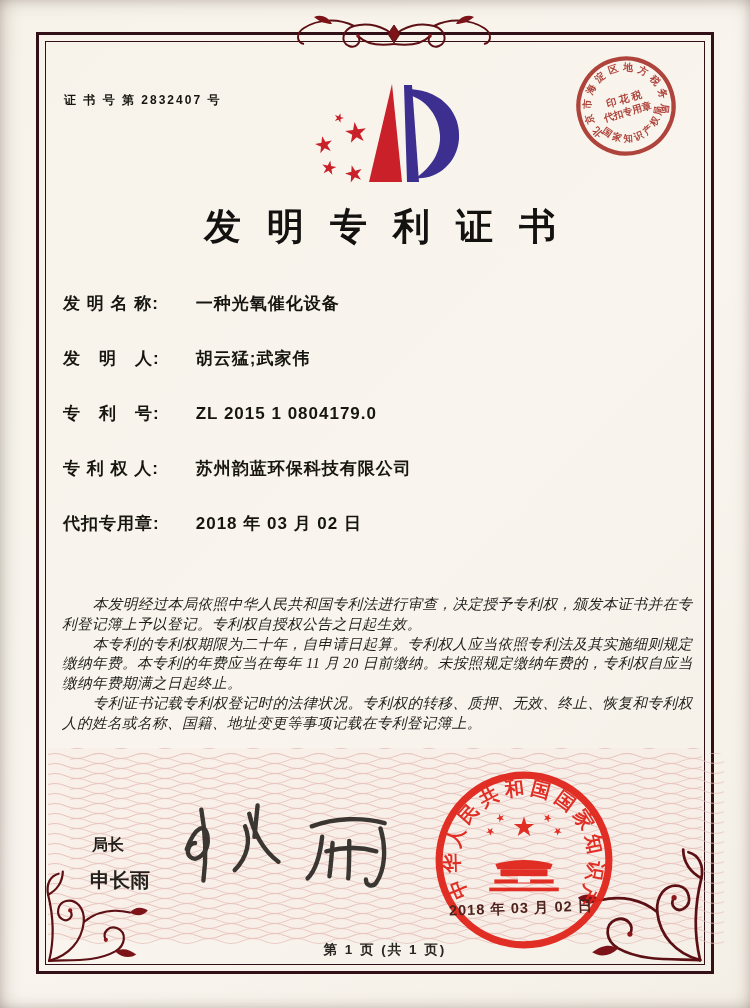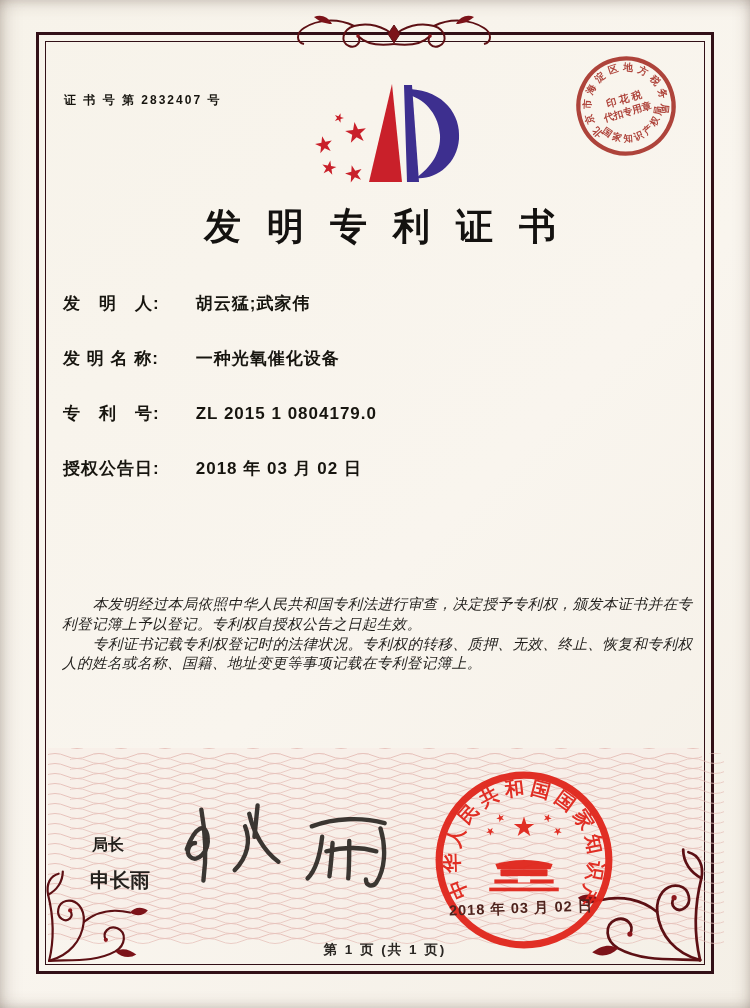--- a/index.html
+++ b/index.html
@@ -104,39 +104,44 @@
     <use href="#star" xlink:href="#star" transform="translate(41,37) scale(5) rotate(18)" fill="#c9202a"></use>
     <use href="#star" xlink:href="#star" transform="translate(58,52) scale(11) rotate(-8)" fill="#c9202a"></use>
     <use href="#star" xlink:href="#star" transform="translate(31,87) scale(7.5) rotate(10)" fill="#c9202a"></use>
     <use href="#star" xlink:href="#star" transform="translate(56,93) scale(9) rotate(-15)" fill="#c9202a"></use>
   </svg>
 
   <div class="title">发明专利证书</div>
 
   <div class="rows">
     <div class="row">
+      <span class="lbl">发 明 名 称:</span>
+      <span class="val">一种光氧催化设备</span>
+    </div>
+    <div class="row">
       <span class="lbl">发　明　人:</span>
       <span class="val">胡云猛;武家伟</span>
     </div>
     <div class="row">
-      <span class="lbl">发 明 名 称:</span>
-      <span class="val">一种光氧催化设备</span>
-    </div>
-    <div class="row">
       <span class="lbl">专　利　号:</span>
       <span class="val">ZL 2015 1 0804179.0</span>
     </div>
     <div class="row">
-      <span class="lbl">授权公告日:</span>
+      <span class="lbl">专 利 权 人:</span>
+      <span class="val">苏州韵蓝环保科技有限公司</span>
+    </div>
+    <div class="row">
+      <span class="lbl">代扣专用章:</span>
       <span class="val">2018 年 03 月 02 日</span>
     </div>
   </div>
 
   <div class="paras">
     <p>本发明经过本局依照中华人民共和国专利法进行审查，决定授予专利权，颁发本证书并在专利登记簿上予以登记。专利权自授权公告之日起生效。</p>
+    <p>本专利的专利权期限为二十年，自申请日起算。专利权人应当依照专利法及其实施细则规定缴纳年费。本专利的年费应当在每年 11 月 20 日前缴纳。未按照规定缴纳年费的，专利权自应当缴纳年费期满之日起终止。</p>
     <p>专利证书记载专利权登记时的法律状况。专利权的转移、质押、无效、终止、恢复和专利权人的姓名或名称、国籍、地址变更等事项记载在专利登记簿上。</p>
   </div>
 
   <div class="sig-title">局长</div>
   <div class="sig-name">申长雨</div>
 
   <svg class="sig-script" viewBox="0 0 240 100">
     <g stroke="#221e1a" stroke-width="4.2" fill="none" stroke-linecap="round" stroke-linejoin="round" opacity="0.88">
       <path d="M18,56 C26,34 36,30 38,44 C40,58 28,70 21,63 C17,59 20,50 26,50"></path>
       <path d="M32,18 C36,40 37,64 34,86"></path>

